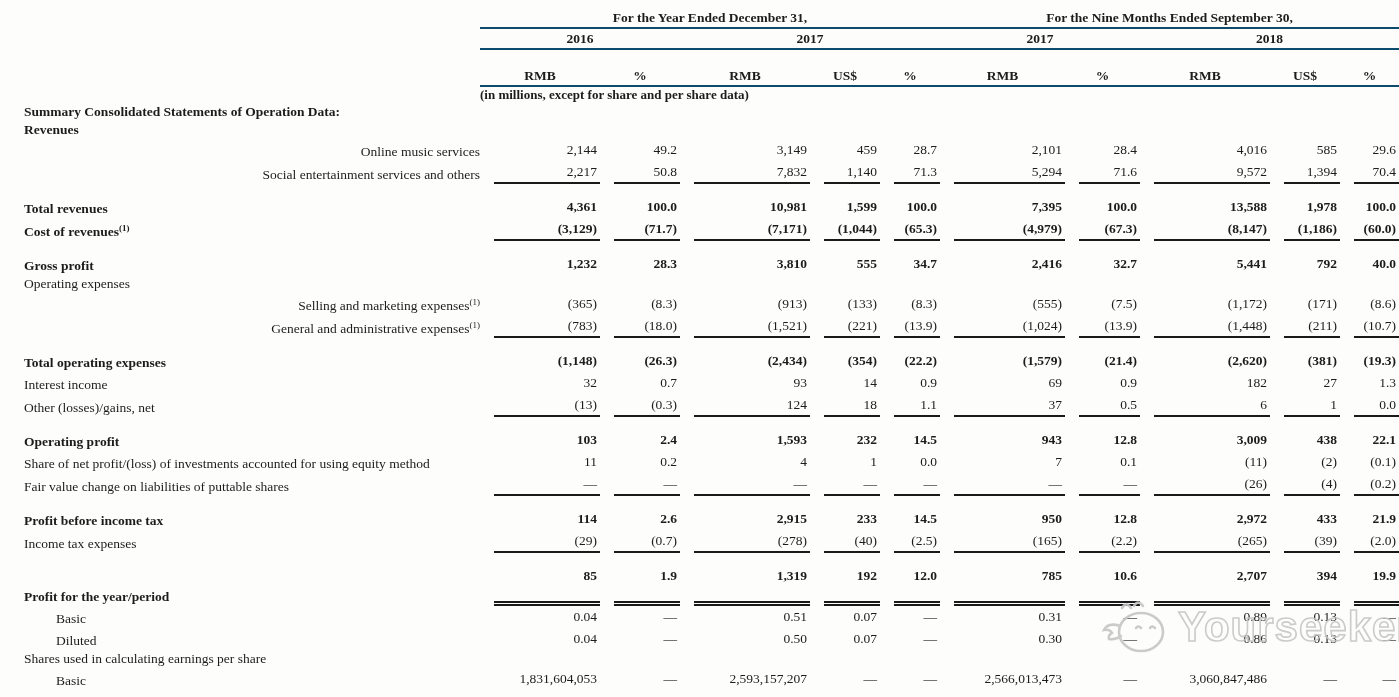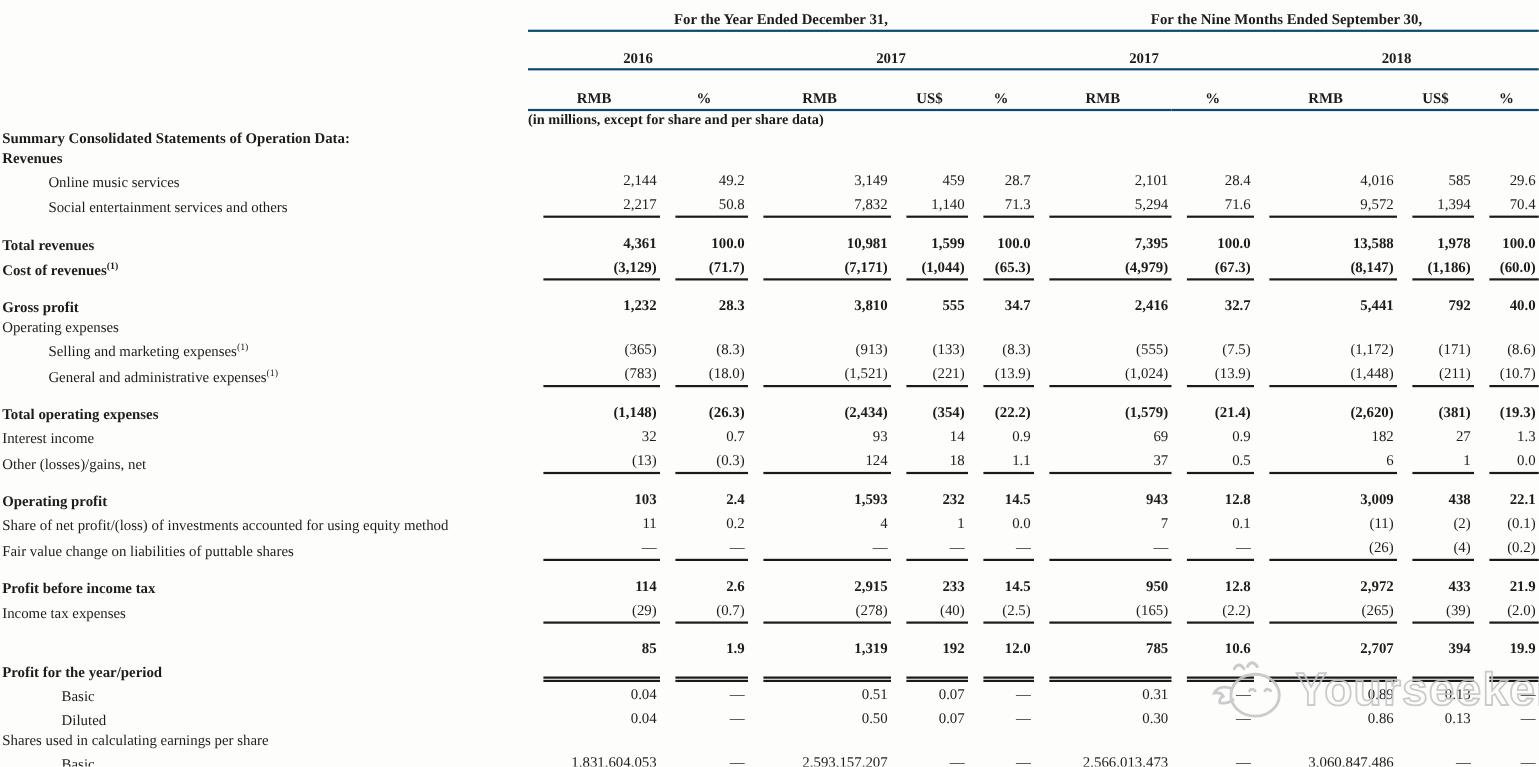--- a/index.html
+++ b/index.html
@@ -22,39 +22,39 @@
   }
   table.fin th, table.fin td { padding: 0; vertical-align: bottom; }
 
   
   th.grp { font-weight: bold; text-align: center; padding: 0 9px 0 9px; }
   th.grp .rule-wrap {
     border-bottom: 2px solid #0c4a6e;
     padding-bottom: 1px;
     white-space: nowrap;
   }
-  tr.year-row th.grp { padding-top: 16px; }
+  tr.year-row th.grp { padding-top: 2px; }
   tr.unit-row th.grp { padding-top: 18px; }
   th.note-cell {
     font-weight: bold;
     text-align: left;
     font-size: 13px;
     padding-top: 3px;
     white-space: nowrap;
   }
   th.corner { background: transparent; }
 
   
   td.lbl {
     text-align: left;
     line-height: 18px;
     padding-top: 2px; padding-bottom: 2px;
   }
-  td.lbl.i0 { padding-left: 30px; text-indent: -28px; }
-  td.lbl.i1 { padding-left: 72px; text-indent: -28px; }
+  td.lbl.i0 { padding-left: 52px; text-indent: -28px; }
+  td.lbl.i1 { padding-left: 72px; text-indent: -28px; text-align: right; }
   td.lbl.i2 { padding-left: 84px; text-indent: -28px; }
   sup { font-size: 9px; line-height: 0; }
 
   td.num { text-align: right; }
   td.num .cell {
     display: block;
     text-align: right;
     margin-left: 14px;
     padding: 2px 3px 2px 0;
     line-height: 18px;

